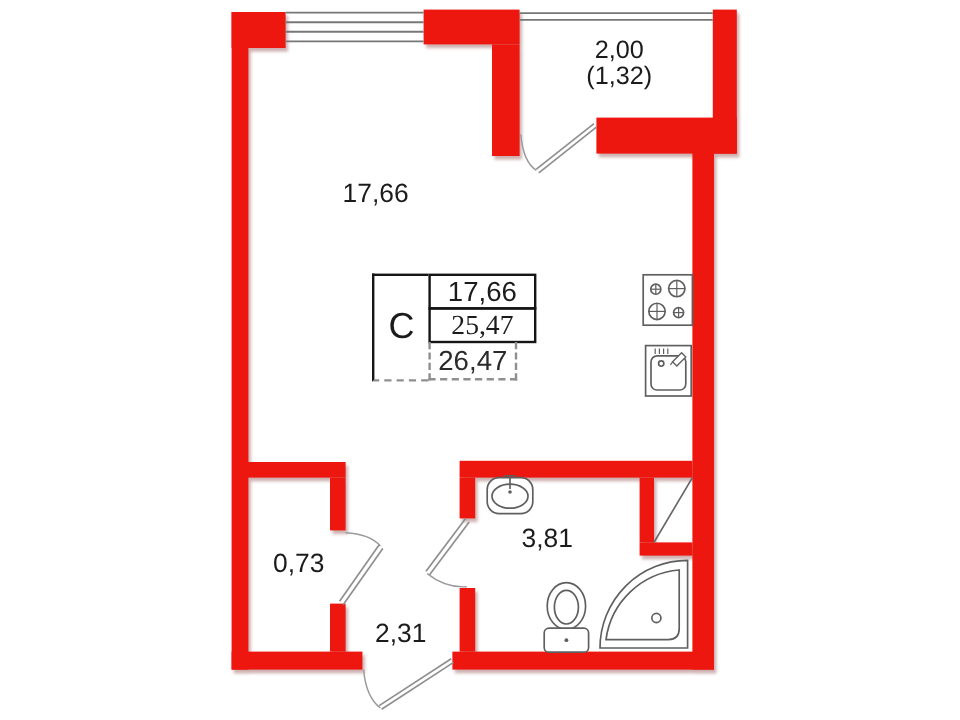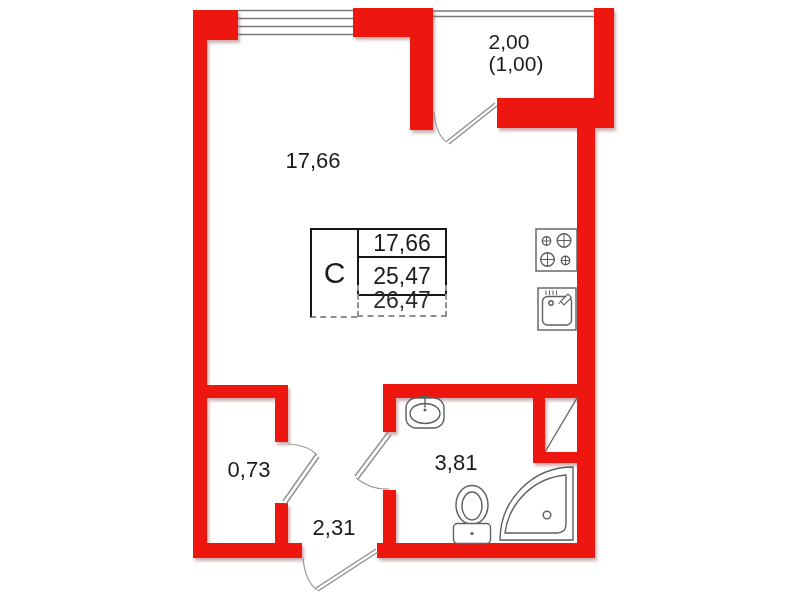--- a/index.html
+++ b/index.html
@@ -5,28 +5,28 @@
   html,body{margin:0;padding:0;background:#ffffff;}
   .canvas{
     position:relative;width:800px;height:600px;background:#ffffff;overflow:hidden;
     font-family:"Liberation Sans", sans-serif;color:#1b1b1b;
   }
   .walls{position:absolute;left:0;top:0;width:800px;height:600px;
     filter:drop-shadow(2px 3px 1.5px rgba(165,110,110,0.55));}
   .wall{position:absolute;background:#ed1710;}
   .overlay{position:absolute;left:0;top:0;}
   .lbl{position:absolute;transform:translateX(-50%);font-size:22px;white-space:nowrap;}
-  .lbl2{position:absolute;transform:translateX(-50%);font-size:21px;line-height:22px;text-align:left;white-space:nowrap;}
+  .lbl2{position:absolute;transform:translateX(-50%);font-size:21px;line-height:22px;text-align:center;white-space:nowrap;}
   .ltable{position:absolute;left:310px;top:228px;width:137px;height:90px;}
   .ltable *{box-sizing:border-box;}
   .tcell{position:absolute;display:flex;align-items:center;justify-content:center;background:transparent;}
   .cellC{left:0;top:0;width:47px;height:90px;border:2px solid #151515;border-right:none;border-bottom:2px dashed #8f8f8f;font-size:30px;}
   .row1{left:47px;top:0;width:90px;height:30px;border:2px solid #151515;font-size:23px;}
-  .row2{left:47px;top:28px;width:90px;height:40px;border:2px solid #151515;font-size:23px;}
-  .row3{left:47px;top:57px;width:90px;height:32px;border:2px dashed #8f8f8f;border-top:none;font-size:23px;color:#2a2a2a;}
+  .row2{left:47px;top:28px;width:90px;height:30px;border:2px solid #151515;font-size:23px;font-family:Liberation Serif, serif;}
+  .row3{left:47px;top:57px;width:74px;height:32px;border:2px dashed #8f8f8f;border-top:none;font-size:23px;color:#2a2a2a;}
 </style>
 </head>
 <body>
 
 <div class="canvas">
 
   <div class="walls">
     <div class="wall" style="left:193px;top:10px;width:14px;height:548px"></div>
     <div class="wall" style="left:193px;top:10px;width:45px;height:30px"></div>
     <div class="wall" style="left:353px;top:8px;width:80px;height:29px"></div>
@@ -134,26 +134,26 @@
       <path d="M500,540 L573,540 L573,467 A73,73 0 0 0 500,540 Z" fill="#ffffff"></path>
       <path d="M566,475 A67,67 0 0 0 505,533 L557,533 Q566,533 566,524 Z"></path>
       <circle cx="547" cy="515" r="3.8"></circle>
     </g>
   </svg>
 
   <div class="lbl" style="left:313px;top:148px">17,66</div>
 
   <div class="lbl2" style="left:516px;top:31px">
     <div>2,00</div>
-    <div>(1,00)</div>
+    <div>(1,32)</div>
   </div>
 
   <div class="lbl" style="left:249px;top:457px">0,73</div>
   <div class="lbl" style="left:334px;top:515px">2,31</div>
-  <div class="lbl" style="left:456px;top:450px">3,81</div>
+  <div class="lbl" style="left:456px;top:436px">3,81</div>
 
   <div class="ltable">
     <div class="tcell cellC">С</div>
     <div class="tcell row1">17,66</div>
     <div class="tcell row2">25,47</div>
     <div class="tcell row3">26,47</div>
   </div>
 
 </div>
 

